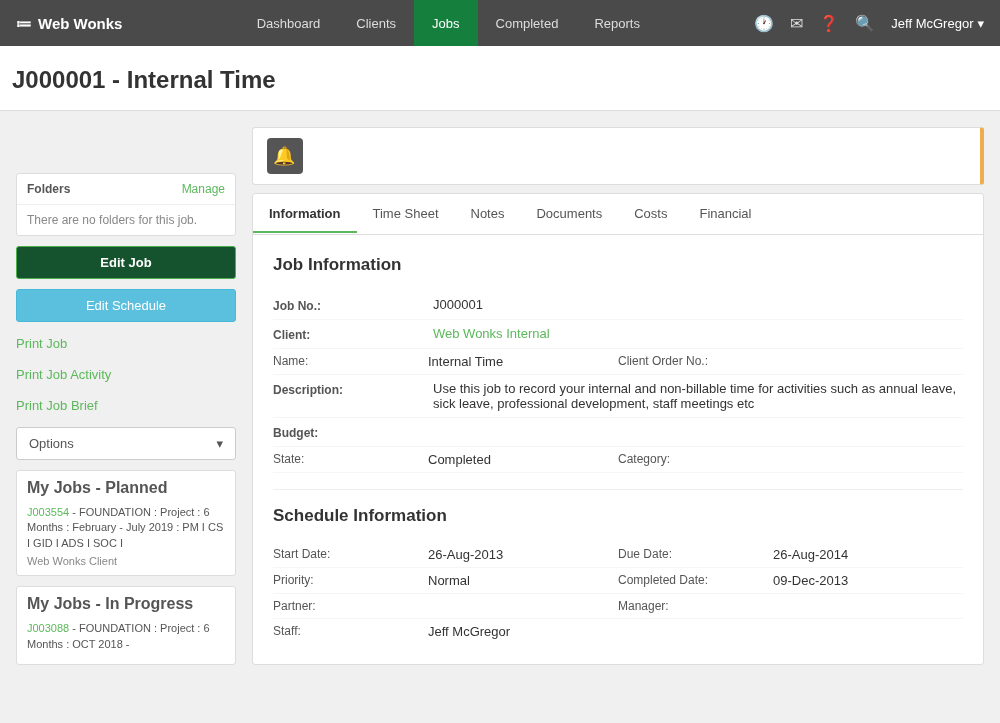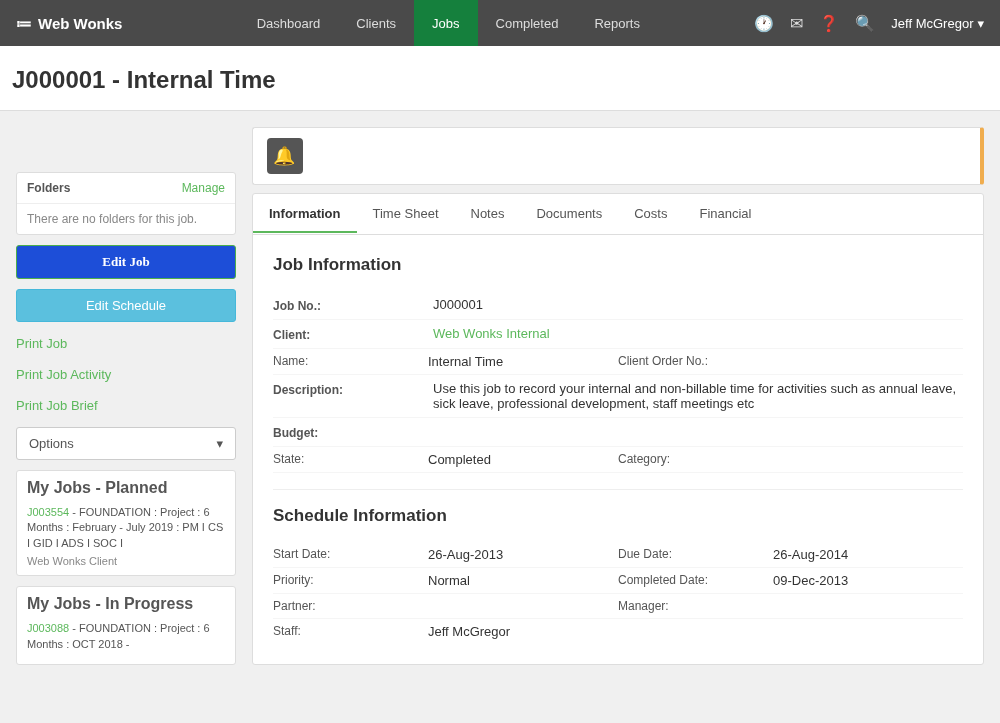--- a/index.html
+++ b/index.html
@@ -92,21 +92,21 @@
       width: 100%;
       padding: 8px 12px;
       background: #fff;
       border: 1px solid #ccc;
       border-radius: 3px;
       color: #555;
       font-size: 13px;
       cursor: pointer;
       text-align: left;
     }
-    .sidebar-btn.primary { background: #1d4ed8; color: #fff; border-color: #4cae4c; font-weight: bold; text-align: center; font-family: Liberation Serif, serif; }
+    .sidebar-btn.primary { background: #14532d; color: #fff; border-color: #4cae4c; font-weight: bold; text-align: center; }
     .sidebar-btn.secondary { background: #5bc0de; color: #fff; border-color: #46b8da; font-weight: normal; text-align: center; }
 
     .sidebar-links { display: flex; flex-direction: column; gap: 8px; }
     .sidebar-link {
       color: #5cb85c;
       text-decoration: none;
       padding: 4px 0;
       font-size: 13px;
       cursor: pointer;
     }

